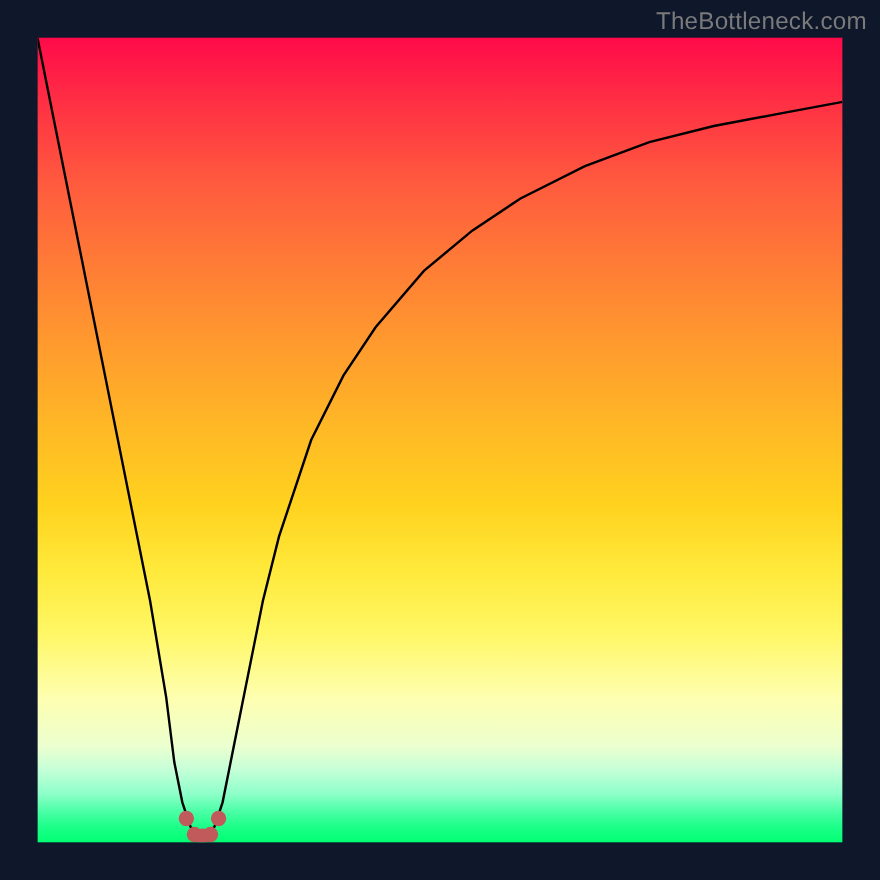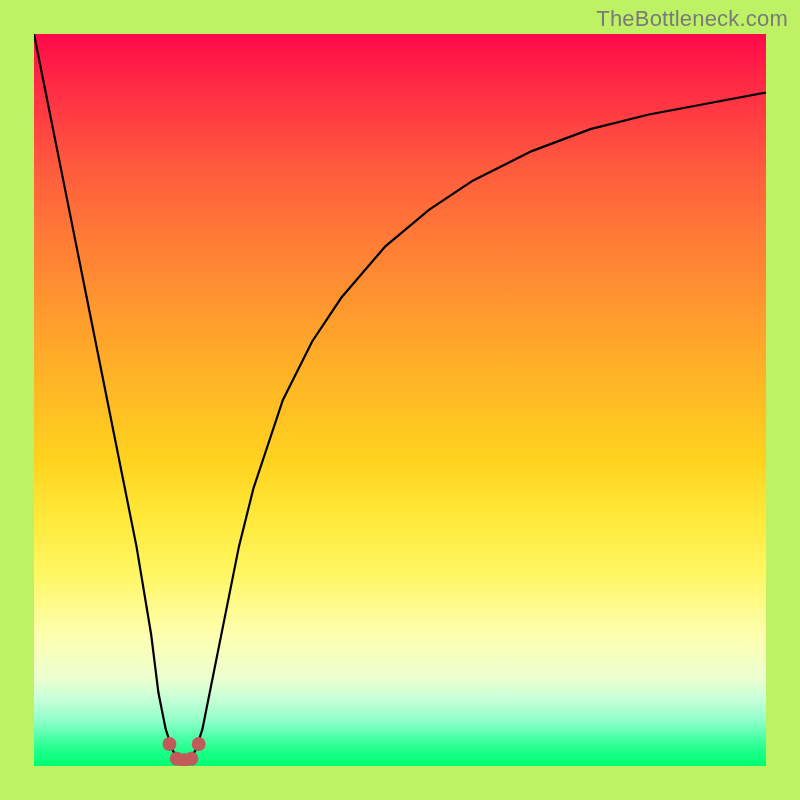--- a/index.html
+++ b/index.html
@@ -10,21 +10,21 @@
     background: #000;
     position: relative;
     font-family: Arial, Helvetica, sans-serif;
   }
   .frame {
     position: absolute;
     top: 0;
     left: 0;
     width: 800px;
     height: 800px;
-    background: #bef264;
+    background: #0f172a;
   }
   .plot-area {
     position: absolute;
     top: 34px;
     left: 34px;
     width: 732px;
     height: 732px;
     overflow: hidden;
   }
   .gradient-bg {

